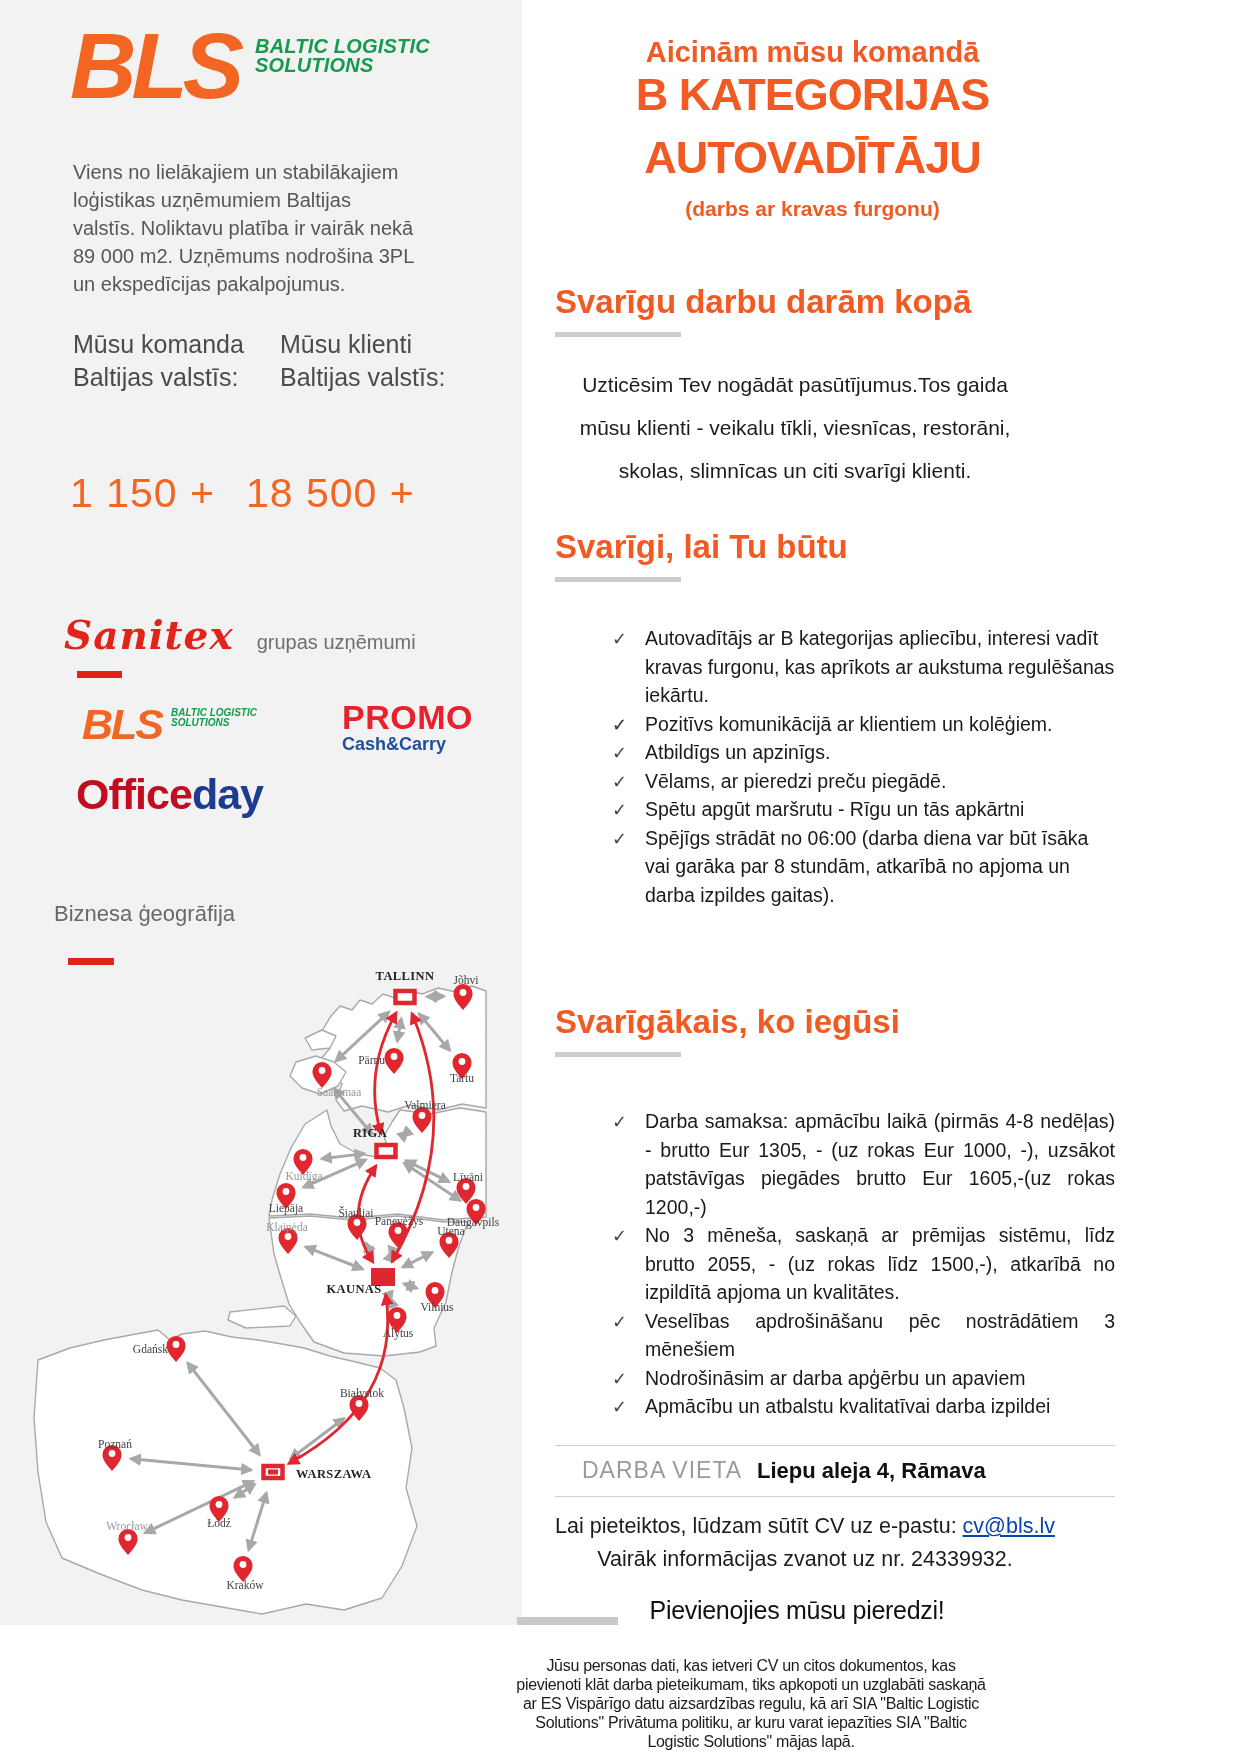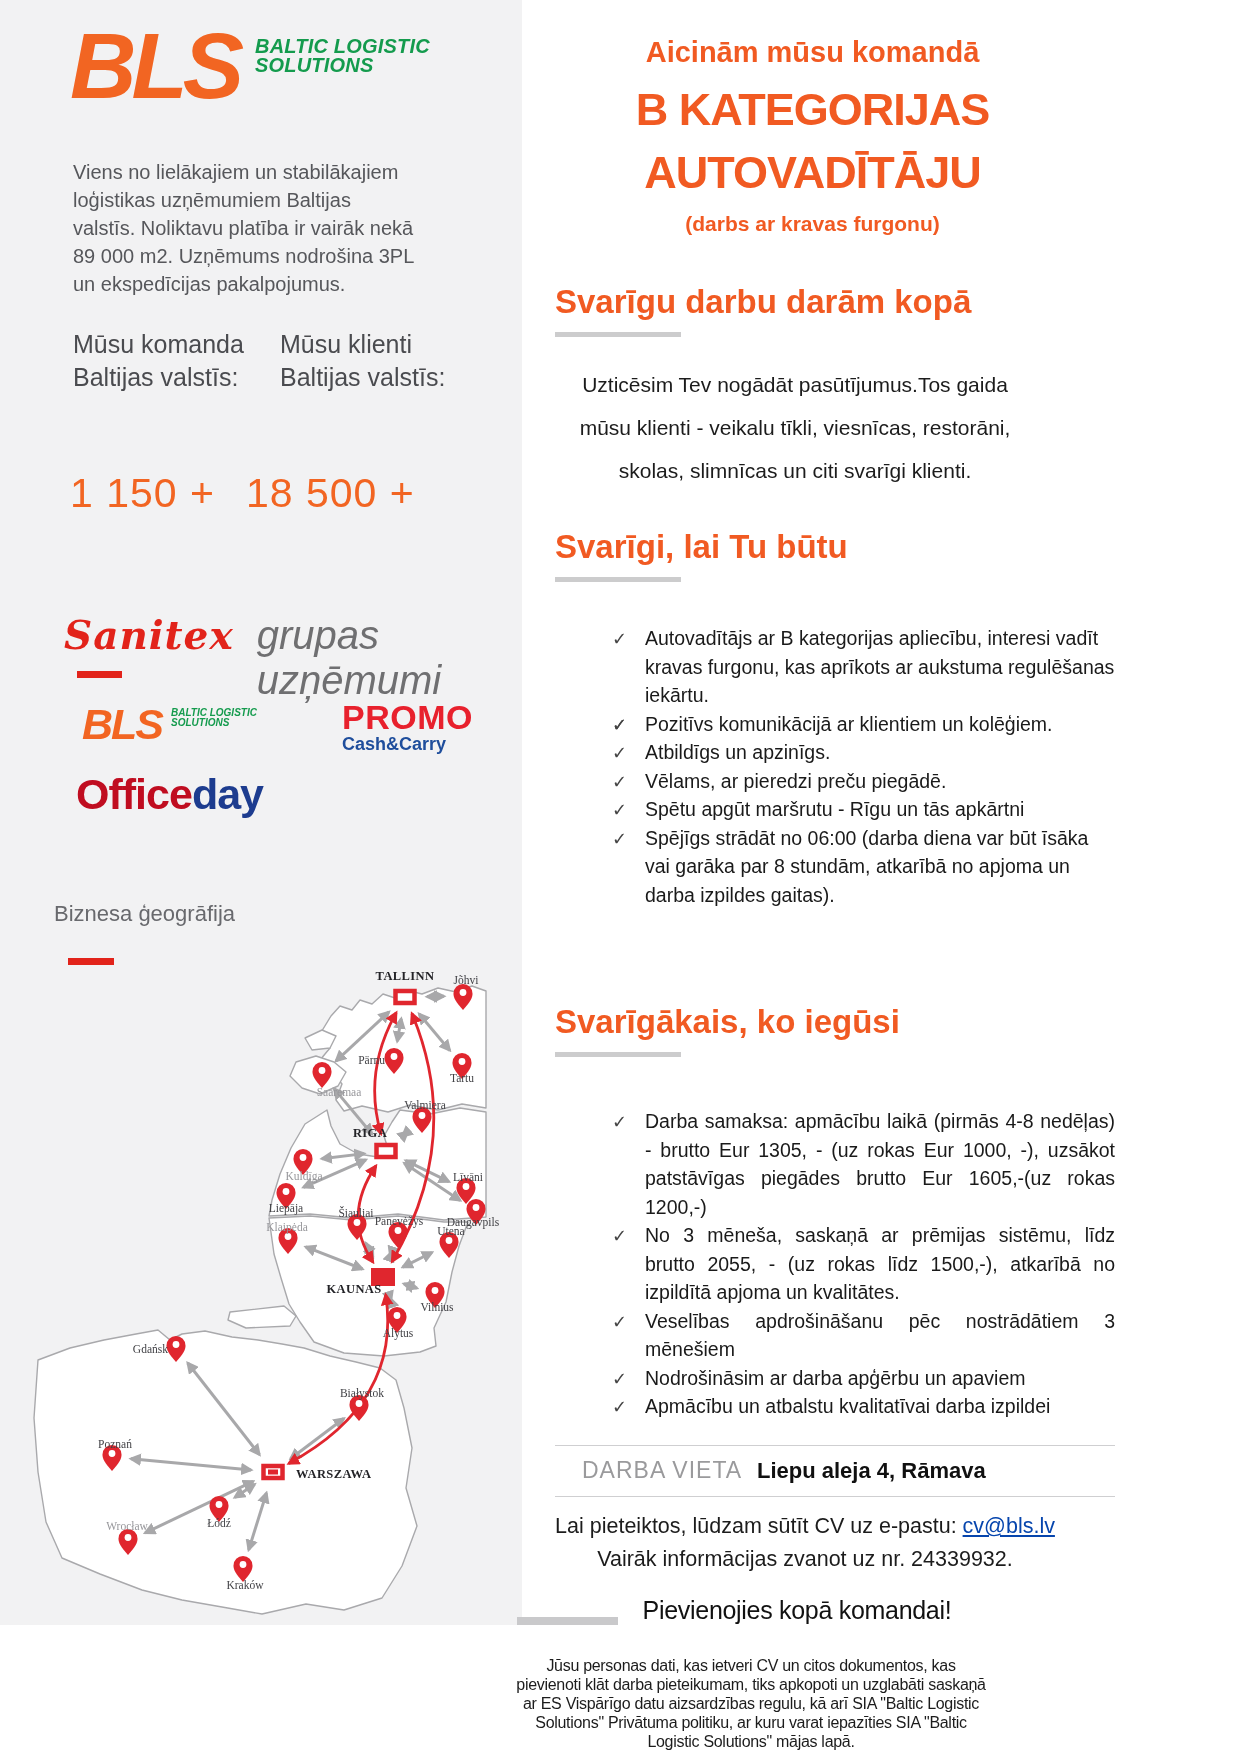--- a/index.html
+++ b/index.html
@@ -19,21 +19,21 @@
 
   .stat-label { font-size:25px; line-height:33px; color:#4A4B4F; }
   .stat1 { left:73px; top:328px; width:190px; }
   .stat2 { left:280px; top:328px; width:200px; }
   .stat-value { font-size:41px; color:#F26522; letter-spacing:1px; }
   .val1 { left:70px; top:470px; }
   .val2 { left:246px; top:470px; }
 
   .sanitex-row { left:64px; top:612px; display:flex; align-items:baseline; gap:23px; }
   .sanitex { font-family:"DejaVu Serif", serif; font-weight:bold; font-style:italic; font-size:39px; color:#E2231A; letter-spacing:1px; }
-  .sanitex-suffix { font-size:40px; color:#6F6F71;font-style:italic; }
+  .sanitex-suffix { font-size:20px; color:#6F6F71; }
   .red-bar { background:#E2231A; }
   .sanitex-bar { left:77px; top:671px; width:45px; height:7px; }
 
   .bls-small { left:82px; top:704px; display:flex; gap:9px; }
   .bls-small-text { font-size:43px; line-height:40px; font-weight:bold; font-style:italic; color:#F26522; letter-spacing:-2px; }
   .bls-small-sub { margin-top:4px; color:#149B4D; font-weight:bold; font-style:italic; font-size:10px; line-height:10px; }
   .bls-small-sub span { display:block; }
   .promo-block { left:310px; top:700px;margin-left:32px; }
   .promo { font-size:34px; line-height:34px; font-weight:800; color:#E8212D; letter-spacing:0.5px; }
   .promo-sub { font-size:18px; line-height:20px; font-weight:bold; color:#1F4E9C; }
@@ -46,21 +46,21 @@
 
   #map-svg { position:absolute; left:0; top:960px; }
   .country { fill:#FFFFFF; stroke:#A9A9AC; stroke-width:1.4; stroke-linejoin:round; }
   .map-label { font-family:"Liberation Serif", serif; font-size:11.5px; fill:#424246; }
   .map-label.muted { fill:#97979B; }
   .map-label.hub { font-weight:bold; font-size:12.5px; letter-spacing:0.4px; fill:#232327; }
 
   
   .title-block { left:540px; top:36px; width:545px; text-align:center; color:#F15A22; }
   .t1 { font-size:29px; font-weight:bold; }
-  .t2 { font-size:45px; font-weight:bold; letter-spacing:-1px; margin-top:15px; }
+  .t2 { font-size:45px; font-weight:bold; letter-spacing:-1px; margin-top:0; }
   .t3 { font-size:45px; font-weight:bold; letter-spacing:-1px; margin-top:11px; }
   .t4 { font-size:21px; font-weight:bold; margin-top:13px; }
 
   .section h2 { font-size:33px; font-weight:bold; color:#F15A22; margin:0; }
   .sec-bar { width:126px; height:5px; background:#CCCCCD; margin-top:11px; }
   .sec1 { left:555px; top:283px; width:560px; }
   .sec2 { left:555px; top:528px; width:560px; }
   .sec3 { left:555px; top:1003px; width:560px; }
   .sec-para { margin:26px 0 0 0; width:480px; font-size:21px; line-height:43px; color:#1C1C1C; text-align:center; }
 
@@ -296,18 +296,18 @@
       <span class="dv-label">DARBA VIETA</span>
       <span class="dv-value">Liepu aleja 4, Rāmava</span>
     </div>
 
     <div class="abs apply-block">
       <p><span>Lai pieteiktos, lūdzam sūtīt CV uz e-pastu: </span><a href="#" class="email-link">cv@bls.lv</a></p>
       <p>Vairāk informācijas zvanot uz nr. 24339932.</p>
     </div>
 
     <div class="abs join-bar"></div>
-    <div class="abs join-heading">Pievienojies kopā komandai!</div>
+    <div class="abs join-heading">Pievienojies mūsu pieredzi!</div>
 
     <p class="abs legal-text">Jūsu personas dati, kas ietveri CV un citos dokumentos, kas pievienoti klāt darba pieteikumam, tiks apkopoti un uzglabāti saskaņā ar ES Vispārīgo datu aizsardzības regulu, kā arī SIA "Baltic Logistic Solutions" Privātuma politiku, ar kuru varat iepazīties SIA "Baltic Logistic Solutions" mājas lapā.</p>
 
   </main>
 </div>
 
 </body></html>

